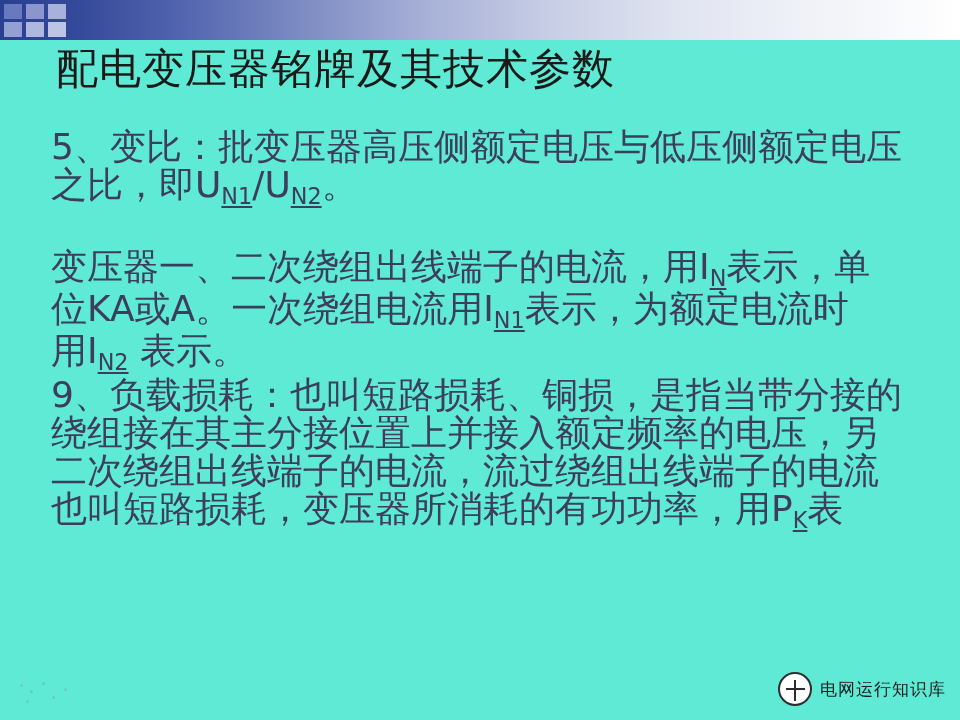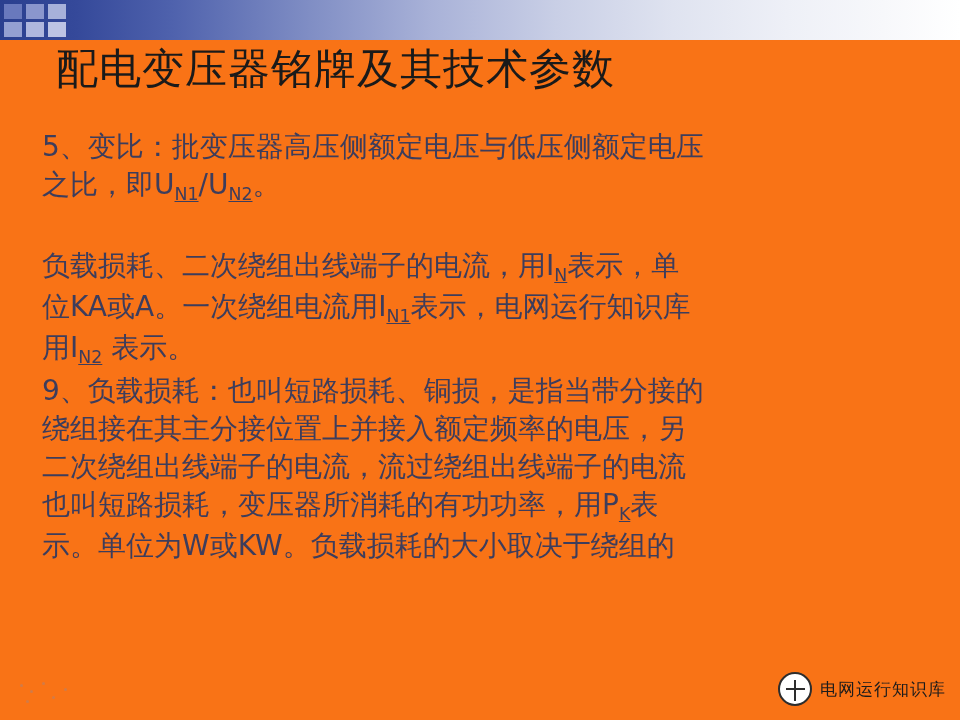--- a/index.html
+++ b/index.html
@@ -11,21 +11,21 @@
     height: 720px;
     overflow: hidden;
     font-family: "Liberation Sans", sans-serif;
     background: #ffffff;
   }
 
   .slide {
     position: relative;
     width: 960px;
     height: 720px;
-    background: #f97316;
+    background: #5eead4;
     overflow: hidden;
   }
 
   
   .top-band {
     position: absolute;
     left: 0;
     top: 0;
     width: 960px;
     height: 40px;
@@ -76,25 +76,25 @@
 
   
   .body {
     position: absolute;
     left: 34px;
     top: 128px;
     width: 900px;
   }
   .para {
     color: #3d3d5c;
-    font-size: 28px;
+    font-size: 36px;
     line-height: 38px;
     font-family: "DejaVu Sans", "Liberation Sans", sans-serif;
     letter-spacing: 0px;
-    margin: 0 0 2px 8px;
+    margin: 0 0 2px 17px;
     text-indent: 0;
   }
   sub {
     font-size: 0.62em;
     vertical-align: baseline;
     position: relative;
     top: 0.32em;
     text-decoration: underline;
   }
 
@@ -181,31 +181,31 @@
 
   <div class="body">
 
     <p class="para">
       <span>5、变比：批变压器高压侧额定电压与低压侧额定电压</span><br>
       <span>之比，即U</span><sub>N1</sub><span>/U</span><sub>N2</sub><span>。</span>
     </p>
 
     <p class="para">
       <br>
-      <span>负载损耗、二次绕组出线端子的电流，用I</span><sub>N</sub><span>表示，单</span><br>
-      <span>位KA或A。一次绕组电流用I</span><sub>N1</sub><span>表示，电网运行知识库</span><br>
+      <span>变压器一、二次绕组出线端子的电流，用I</span><sub>N</sub><span>表示，单</span><br>
+      <span>位KA或A。一次绕组电流用I</span><sub>N1</sub><span>表示，为额定电流时</span><br>
       <span>用I</span><sub>N2</sub><span> 表示。</span>
     </p>
 
     <p class="para">
       <span>9、负载损耗：也叫短路损耗、铜损，是指当带分接的</span><br>
       <span>绕组接在其主分接位置上并接入额定频率的电压，另</span><br>
       <span>二次绕组出线端子的电流，流过绕组出线端子的电流</span><br>
       <span>也叫短路损耗，变压器所消耗的有功功率，用P</span><sub>K</sub><span>表</span><br>
-      <span>示。单位为W或KW。负载损耗的大小取决于绕组的</span><br>
+      <br>
     </p>
 
   </div>
 
   <div class="dots">
     <span class="dot" style="left:2px;  top:4px;"></span>
     <span class="dot" style="left:12px; top:10px;"></span>
     <span class="dot" style="left:24px; top:2px;"></span>
     <span class="dot" style="left:34px; top:16px;"></span>
     <span class="dot" style="left:46px; top:8px;"></span>

